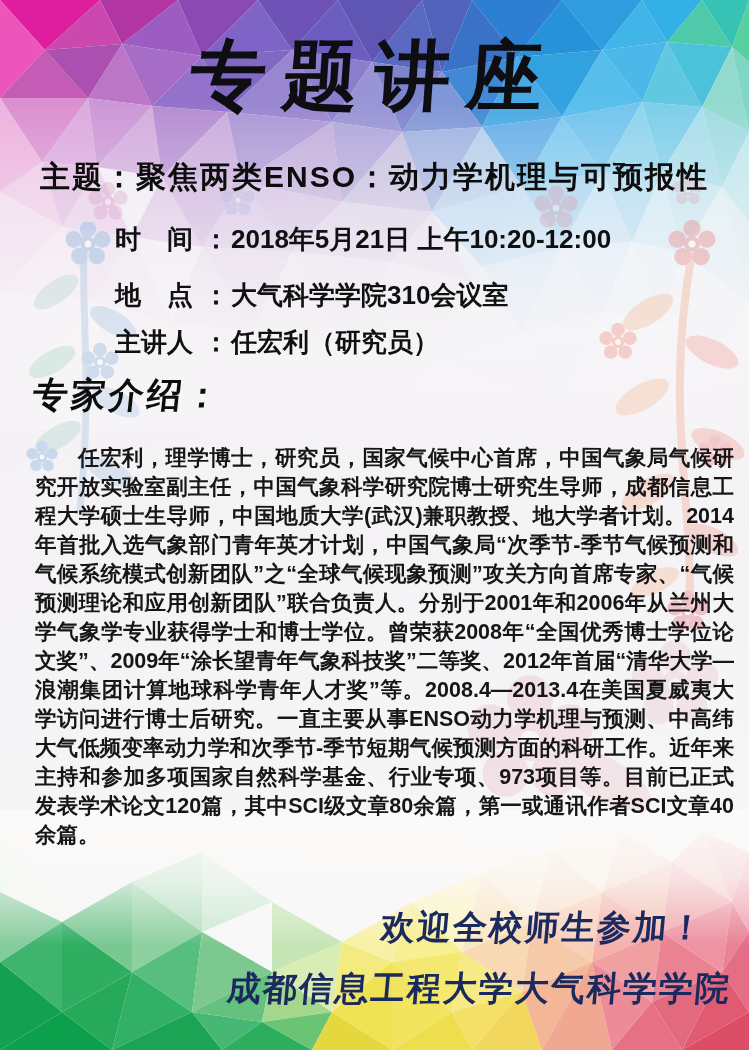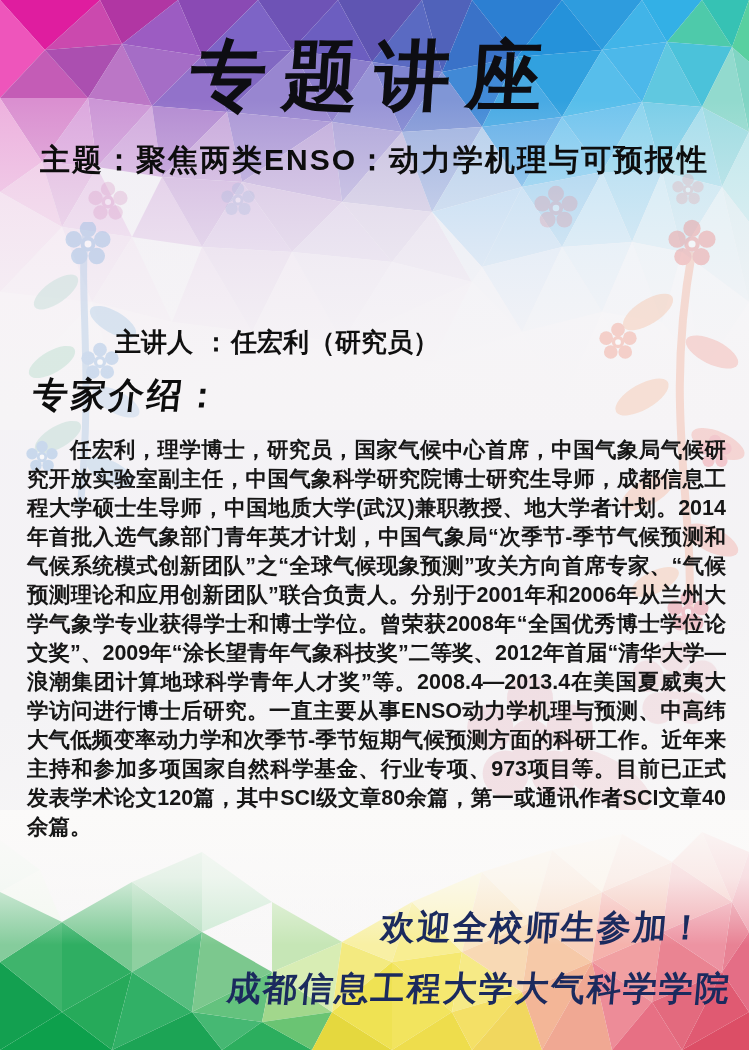--- a/index.html
+++ b/index.html
@@ -10,37 +10,37 @@
   }
   svg.bg,svg.deco{position:absolute;display:block;}
   svg.bg{left:0;}
   .content{position:absolute;left:0;top:0;width:749px;height:1050px;z-index:5;}
   .title{
     position:absolute;left:0;top:26px;width:100%;text-align:center;
     font-family:"Liberation Serif",serif;font-weight:900;font-size:76px;line-height:100px;
     letter-spacing:16px;color:#0d0d12;transform:skewX(-4deg);
   }
   .topic{
-    position:absolute;left:0;top:140px;width:100%;text-align:center;
+    position:absolute;left:0;top:157px;width:100%;text-align:center;
     font-weight:800;font-size:30px;letter-spacing:2px;color:#0d0d0d;
   }
   .info-line{position:absolute;left:115px;font-weight:700;font-size:26px;color:#101010;white-space:nowrap;}
   .info-time{top:222px;}
   .info-place{top:278px;}
   .info-speaker{top:325px;text-align:right;}
   .info-line .sep{margin:0 2px 0 10px;}
   .section-heading{
     position:absolute;left:33px;top:372px;
     font-family:"Liberation Serif",serif;font-weight:900;font-size:35px;color:#0d0d0d;
     transform:skewX(-6deg);letter-spacing:3px;
   }
   .bio{
     position:absolute;left:27px;top:436px;width:699px;
     font-size:21.5px;line-height:29px;font-weight:700;color:#161616;
-    text-align:justify;text-indent:43px;margin:0;
+    text-align:justify;text-indent:43px;margin:8px;
   }
   .closing{
     position:absolute;right:44px;top:905px;
     font-family:"Liberation Serif",serif;font-weight:900;font-size:34px;color:#1b2a5e;
     transform:skewX(-5deg);letter-spacing:2px;white-space:nowrap;
   }
   .organizer{
     position:absolute;right:18px;top:966px;
     font-family:"Liberation Serif",serif;font-weight:900;font-size:34px;color:#1b2a5e;
     transform:skewX(-5deg);letter-spacing:2px;white-space:nowrap;
@@ -324,20 +324,26 @@
       <use href="#flower" xlink:href="#flower" transform="translate(255,45) scale(2.2)" color="#d86a7a"></use>
       <use href="#leaf" xlink:href="#leaf" transform="translate(185,140) rotate(30) scale(2)" fill="#d86a7a"></use>
     </g>
   </svg>
 
   <div class="content">
     <div class="title">专题讲座</div>
 
     <div class="topic">主题：聚焦两类ENSO：动力学机理与可预报性</div>
 
+    <div class="info-line info-time">
+      <span>时　间</span><span class="sep">：</span><span>2018年5月21日 上午10:20-12:00</span>
+    </div>
+    <div class="info-line info-place">
+      <span>地　点</span><span class="sep">：</span><span>大气科学学院310会议室</span>
+    </div>
     <div class="info-line info-speaker">
       <span>主讲人</span><span class="sep">：</span><span>任宏利（研究员）</span>
     </div>
 
     <div class="section-heading">专家介绍：</div>
 
     <p class="bio">任宏利，理学博士，研究员，国家气候中心首席，中国气象局气候研究开放实验室副主任，中国气象科学研究院博士研究生导师，成都信息工程大学硕士生导师，中国地质大学(武汉)兼职教授、地大学者计划。2014年首批入选气象部门青年英才计划，中国气象局“次季节-季节气候预测和气候系统模式创新团队”之“全球气候现象预测”攻关方向首席专家、“气候预测理论和应用创新团队”联合负责人。分别于2001年和2006年从兰州大学气象学专业获得学士和博士学位。曾荣获2008年“全国优秀博士学位论文奖”、2009年“涂长望青年气象科技奖”二等奖、2012年首届“清华大学—浪潮集团计算地球科学青年人才奖”等。2008.4—2013.4在美国夏威夷大学访问进行博士后研究。一直主要从事ENSO动力学机理与预测、中高纬大气低频变率动力学和次季节-季节短期气候预测方面的科研工作。近年来主持和参加多项国家自然科学基金、行业专项、973项目等。目前已正式发表学术论文120篇，其中SCI级文章80余篇，第一或通讯作者SCI文章40余篇。</p>
 
     <div class="closing">欢迎全校师生参加！</div>
     <div class="organizer">成都信息工程大学大气科学学院</div>

